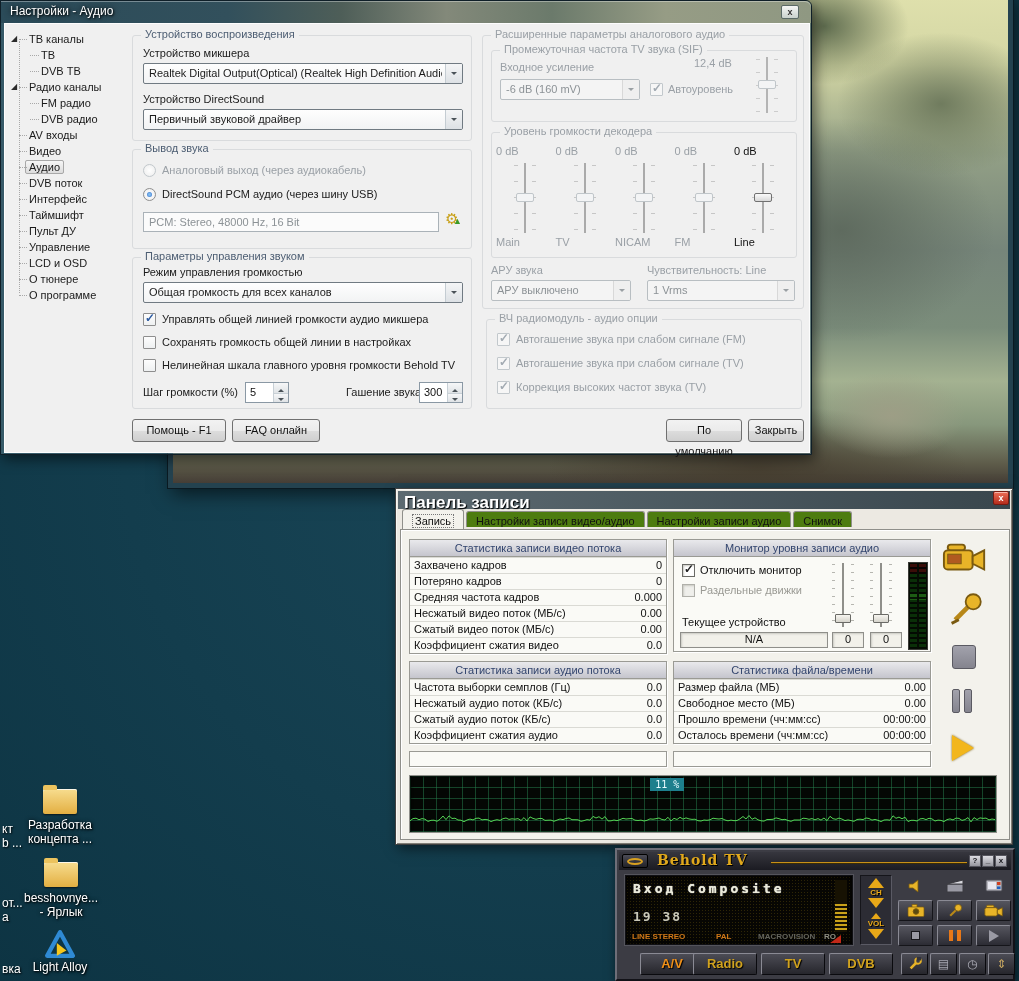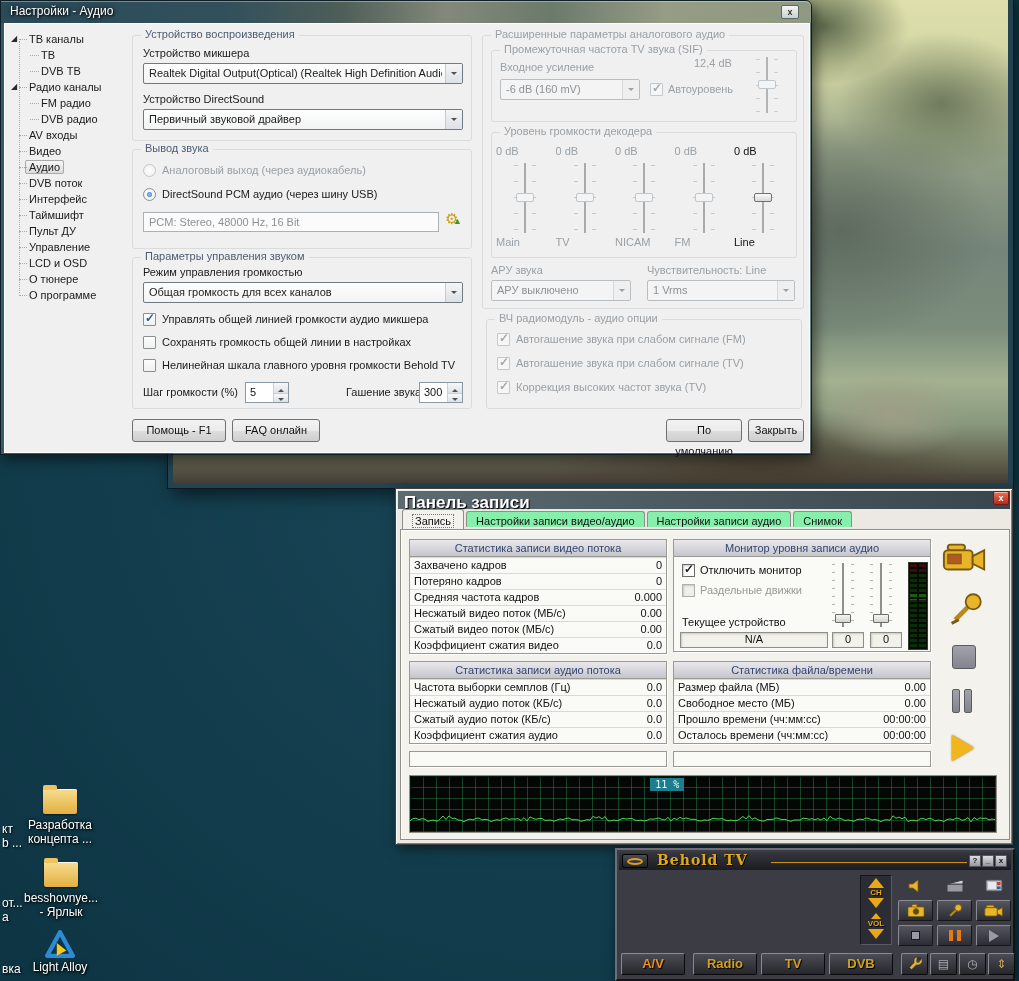--- a/index.html
+++ b/index.html
@@ -105,21 +105,21 @@
 
 #recWin { position:absolute; left:395px; top:488px; width:618px; height:357px; background:#ece9e2;
   border:1px solid #404040; box-shadow:inset 1px 1px 0 #f8f7f3, inset -1px -1px 0 #807e76, 3px 4px 12px rgba(0,0,0,.5); }
 #recTitle { position:absolute; left:2px; top:2px; right:2px; height:18px;
   background:linear-gradient(90deg,#5c6a71,#39464d); }
 #recTitle .t { position:absolute; left:6px; top:2px; font-size:17px; font-weight:bold; color:#fff; text-shadow:1px 1px 1px #000; }
 #recClose { position:absolute; right:3px; top:2px; width:16px; height:14px; border:1px solid #7a1a10; border-radius:2px;
   background:linear-gradient(#ef7058,#b42c1c); color:#fff; font-size:9px; font-weight:bold; text-align:center; line-height:12px;
   box-shadow:inset 0 1px 0 rgba(255,255,255,.5); }
 #tabs { position:absolute; left:6px; top:22px; height:19px; display:flex; }
-.tab { font-size:11px; color:#111; background:#86efac; border:1px solid #8f8f8a; border-bottom:none;
+.tab { font-size:11px; color:#111; background:#4d7c0f; border:1px solid #8f8f8a; border-bottom:none;
   border-radius:3px 3px 0 0; padding:3px 9px 0 9px; margin-right:2px; height:16px; }
 .tab.active { background:#f3f2ec; height:20px; margin-top:-2px; position:relative; z-index:2; }
 .tab.active i { display:block; border:1px dotted #777; font-style:normal; padding:0 2px; margin-top:1px; }
 #tabPage { position:absolute; left:4px; top:40px; width:610px; height:311px; background:#f3f2ec;
   border:1px solid #8f8f8a; box-shadow:inset 1px 1px 0 #fff; }
 .statbox { position:absolute; width:258px; border:1px solid #9a9a94; background:#fafaf6; box-shadow:1px 1px 0 #fff; }
 .sthead { height:17px; line-height:17px; text-align:center; font-size:11px; color:#33456e;
   background:linear-gradient(180deg,#e9e9ec,#c5c5cd); border-bottom:1px solid #9a9a94; }
 .strow { display:flex; justify-content:space-between; font-size:11px; color:#111; padding:0 4px; height:16px; line-height:15px;
   border-top:1px solid #dadad4; }
@@ -533,20 +533,32 @@
       <span class="eyebtn">
           <span class="eye"></span>
         </span>
       <span class="t">Behold TV</span>
       <span class="rule"></span>
       <span class="tbtn" style="right:30px;">?</span>
       <span class="tbtn" style="right:17px;">_</span>
       <span class="tbtn" style="right:4px;">x</span>
     </div>
 
+    <div id="lcd">
+      <div id="lcdInput">Вход Composite</div>
+      <div id="lcdTime">19 38</div>
+      <div id="lcdVu"></div>
+      <div id="lcdStatus">
+        <span id="stStereo">LINE STEREO</span>
+        <span id="stNorm">PAL</span>
+        <span id="stMacro">MACROVISION</span>
+        <span id="stRo">RO</span>
+      </div>
+      <div id="stWedge"></div>
+    </div>
 
     <div id="chvol">
       <div class="tri-up"></div>
       <div class="chlbl">CH</div>
       <div class="tri-dn"></div>
       <div class="tri-up small" style="margin-top:5px;"></div>
       <div class="chlbl">VOL</div>
       <div class="tri-dn"></div>
     </div>
 
@@ -596,21 +608,21 @@
           <span id="skStop"></span>
         </div>
       <div class="skbtn" style="left:39px;top:50px;">
           <span id="skPause"><span></span><span></span></span>
         </div>
       <div class="skbtn" style="left:78px;top:50px;">
           <span id="skPlay"></span>
         </div>
     </div>
 
-    <div class="modebtn hot" style="left:4px;">A/V</div>
+    <div class="modebtn hot" style="left:23px;">A/V</div>
     <div class="modebtn" style="left:76px;">Radio</div>
     <div class="modebtn" style="left:144px;">TV</div>
     <div class="modebtn" style="left:212px;">DVB</div>
 
     <div class="smbtn" style="left:284px;">
       <svg width="14" height="14" viewBox="0 0 16 16">
         <line x1="3" y1="13" x2="9" y2="7" stroke="#e8b428" stroke-width="3"></line>
         <circle cx="11.5" cy="4.5" r="3.2" fill="none" stroke="#e8b428" stroke-width="2.2"></circle>
         <rect x="10" y="0" width="5" height="4" fill="#33333b"></rect>
       </svg>

